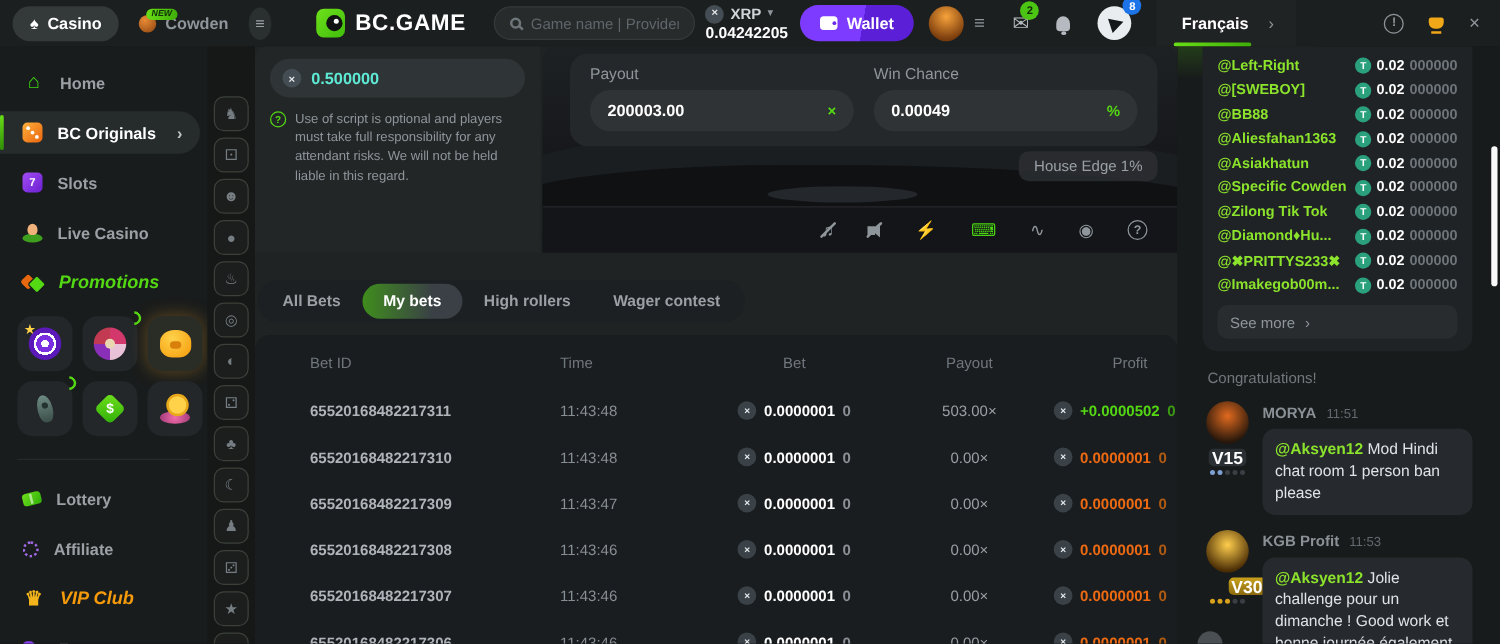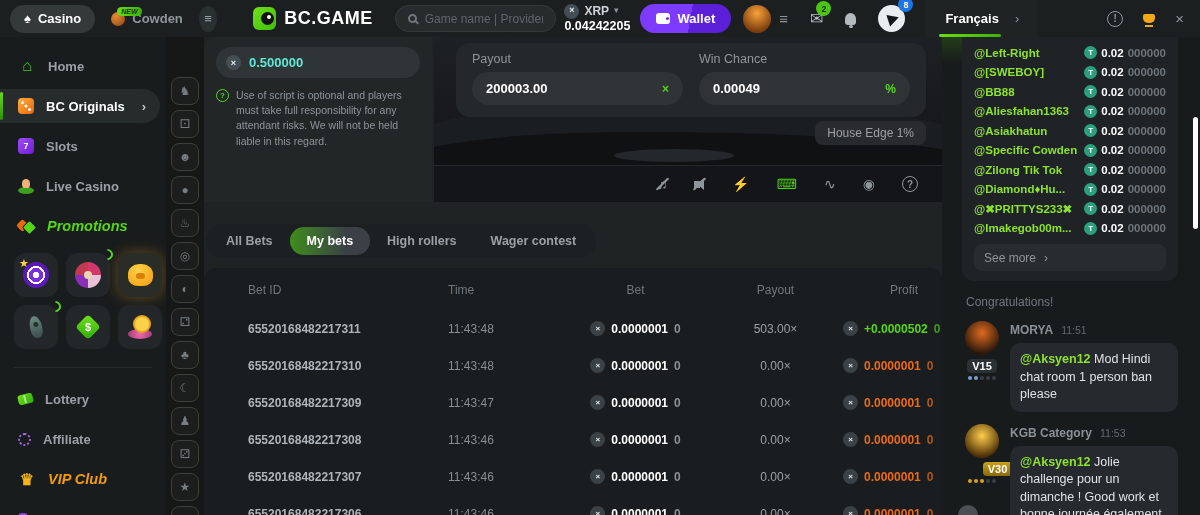--- a/index.html
+++ b/index.html
@@ -168,21 +168,21 @@
   .tcoin{width:13px;height:13px;border-radius:50%;background:#2aa17c;color:#fff;font-size:8px;font-weight:800;display:inline-flex;align-items:center;justify-content:center;flex:0 0 13px;}
   .amt-main{color:#fff;font-weight:800;}
   .amt-trail{color:#6e757b;font-weight:700;}
   .see-more{margin-top:6px;width:100%;display:flex;align-items:center;gap:8px;background:#282c2f;border:none;border-radius:8px;height:27px;padding:0 10px;color:#8f969b;font-size:12px;cursor:pointer;}
   .congrats{margin:14px 0 12px 4px;color:#70777d;font-size:12px;}
   .msg{display:grid;grid-template-columns:40px 1fr;column-gap:8px;margin-bottom:12px;}
   .msg-avatar{width:34px;height:34px;border-radius:50%;}
   .av-orange{background:radial-gradient(circle at 50% 35%,#e06a1f,#27170b 75%);}
   .av-gold{background:radial-gradient(circle at 50% 35%,#ffce4d,#4a2d05 75%);}
   .msg-side{display:flex;flex-direction:column;align-items:center;}
-  .vip{margin-top:4px;min-width:30px;height:14px;border-radius:4px;background:#2b3034;color:#fff;font-size:11px;font-weight:800;display:flex;align-items:center;justify-content:center;}
+  .vip{margin-top:4px;min-width:30px;height:14px;border-radius:4px;background:#2b3034;color:#fff;font-size:14px;font-weight:800;display:flex;align-items:center;justify-content:center;}
   .vip.gold{background:linear-gradient(180deg,#caa11c,#8a6a0e);margin-left:31px;}
   .dots{display:flex;gap:2px;margin-top:3px;}
   .dot{width:4px;height:4px;border-radius:50%;background:#3a3f45;}
   .dot.blue{background:#7d9fd4;}
   .dot.gold{background:#d9a21b;}
   .msg-head{display:flex;align-items:baseline;gap:8px;padding-top:2px;}
   .msg-user{color:#8a9196;font-weight:700;font-size:12px;}
   .msg-time{color:#62696f;font-size:10.5px;}
   .bubble{margin-top:6px;background:#26292d;border-radius:10px;padding:8px 10px;font-size:12.5px;line-height:1.4;color:#dfe3e6;}
   .mention{color:#8ce32c;font-weight:600;}
@@ -657,21 +657,21 @@
           <span class="dots">
               <span class="dot gold"></span>
               <span class="dot gold"></span>
               <span class="dot gold"></span>
               <span class="dot"></span>
               <span class="dot"></span>
             </span>
         </div>
         <div>
           <div class="msg-head">
-            <span class="msg-user">KGB Category</span>
+            <span class="msg-user">KGB Profit</span>
             <span class="msg-time">11:53</span>
           </div>
           <div class="bubble">
             <span class="mention">@Aksyen12</span><span> Jolie challenge pour un dimanche ! Good work et bonne journée également</span>
           </div>
         </div>
       </div>
 
       <div class="peek-avatar"></div>
       <div class="chat-scroll"></div>

